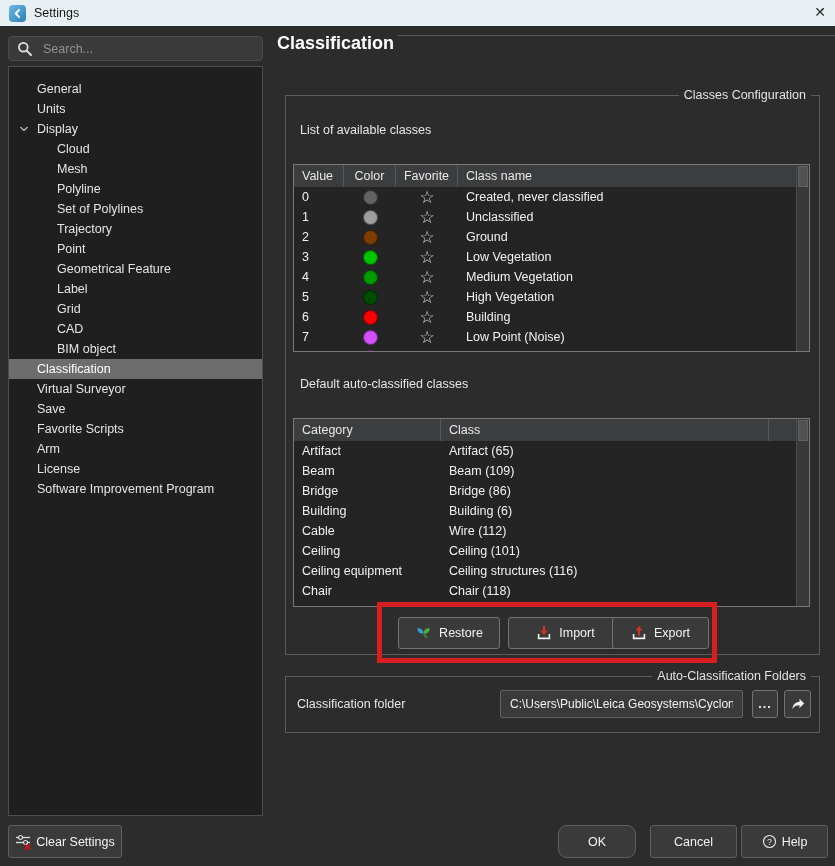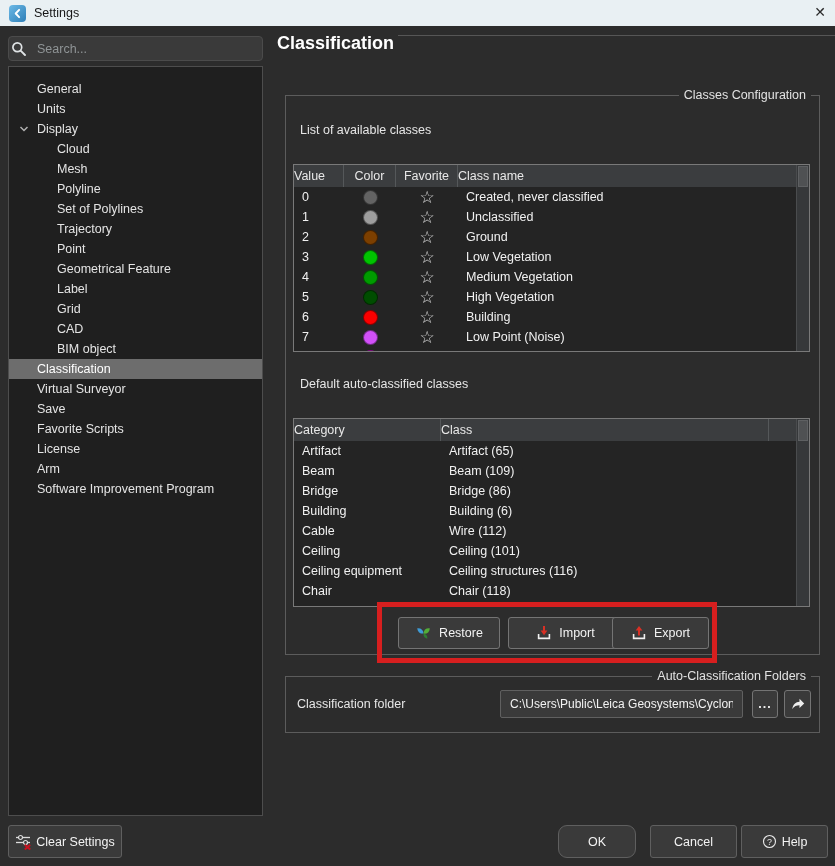--- a/index.html
+++ b/index.html
@@ -6,21 +6,21 @@
   body{width:835px;height:866px;font-family:"Liberation Sans",sans-serif;-webkit-font-smoothing:antialiased;}
   .app{position:relative;width:835px;height:866px;background:#2c2c2c;overflow:hidden;color:#e8e8e8;font-size:12.5px;}
 
   
   .titlebar{position:absolute;left:0;top:0;width:835px;height:26px;background:#e9f0f3;display:flex;align-items:center;padding-left:9px;box-sizing:border-box;}
   .appicon{width:17px;height:17px;border-radius:4px;background:linear-gradient(135deg,#6cb9e6,#2e7fb8);display:flex;align-items:center;justify-content:center;}
   .wtitle{margin-left:8px;color:#161616;font-size:12.5px;}
   .wclose{position:absolute;right:9px;top:4px;color:#2a2a2a;font-size:14px;line-height:16px;cursor:pointer;}
 
   
-  .search{position:absolute;left:8px;top:36px;width:255px;height:25px;background:#3a3a3a;border:1px solid #4b4b4b;border-radius:4px;box-sizing:border-box;display:flex;align-items:center;gap:8px;padding:0 2px;}
+  .search{position:absolute;left:8px;top:36px;width:255px;height:25px;background:#3a3a3a;border:1px solid #4b4b4b;border-radius:4px;box-sizing:border-box;display:flex;align-items:center;gap:8px;padding:0 8px;}
   .search input{flex:1;background:transparent;border:none;outline:none;color:#dcdcdc;font-size:12.5px;font-family:"Liberation Sans",sans-serif;}
   .search input::placeholder{color:#8f9496;}
 
   
   .sidepanel{position:absolute;left:8px;top:66px;width:255px;height:750px;background:#1f1f1f;border:1px solid #4d4d4d;box-sizing:border-box;padding-top:12px;}
   .titem{height:20px;display:flex;align-items:center;padding-left:28px;color:#e4e4e4;position:relative;cursor:default;}
   .titem.lvl2{padding-left:48px;}
   .titem.selected{background:#6d6d6d;color:#ffffff;}
   .chev{position:absolute;left:10px;top:5px;width:10px;height:10px;}
 
@@ -32,21 +32,21 @@
   .fs1{left:285px;top:95px;width:535px;height:560px;}
   .fs2{left:285px;top:676px;width:535px;height:57px;}
   .legend{position:absolute;top:-8px;right:8px;background:#2c2c2c;padding:0 5px;font-size:12.5px;color:#e2e2e2;white-space:nowrap;}
 
   .grouplabel{position:absolute;color:#e6e6e6;font-size:12.5px;}
 
   .tbl{position:absolute;left:293px;width:517px;background:#242424;border:1px solid #797979;box-sizing:border-box;overflow:hidden;}
   .tbl1{top:164px;height:188px;}
   .tbl2{top:418px;height:189px;}
   .thead{display:flex;height:22px;background:#3b3d3f;}
-  .th{display:flex;align-items:center;box-sizing:border-box;border-right:1px solid #55585a;color:#e8e8e8;}
+  .th{display:flex;align-items:center;padding-left:8px;box-sizing:border-box;border-right:1px solid #55585a;color:#e8e8e8;}
   .th:last-child{border-right:none;}
   .trow{display:flex;height:20px;}
   .td{display:flex;align-items:center;padding-left:8px;box-sizing:border-box;color:#f1f1f1;}
   .c-val{width:50px;}
   .c-col{width:52px;justify-content:center;padding-left:0;}
   .c-fav{width:62px;justify-content:center;padding-left:0;}
   .c-name{flex:1;}
   .c-cat{width:147px;}
   .c-cls{width:328px;}
   .c-emp{flex:1;border-right:none;}
@@ -151,24 +151,24 @@
     <div class="titem">
         <span>Virtual Surveyor</span>
       </div>
     <div class="titem">
         <span>Save</span>
       </div>
     <div class="titem">
         <span>Favorite Scripts</span>
       </div>
     <div class="titem">
+        <span>Arm</span>
+      </div>
+    <div class="titem">
         <span>License</span>
-      </div>
-    <div class="titem">
-        <span>Arm</span>
       </div>
     <div class="titem">
         <span>Software Improvement Program</span>
       </div>
   </div>
 
   <div class="h1">Classification</div>
   <div class="topline"></div>
 
   <div class="fieldset fs1">

